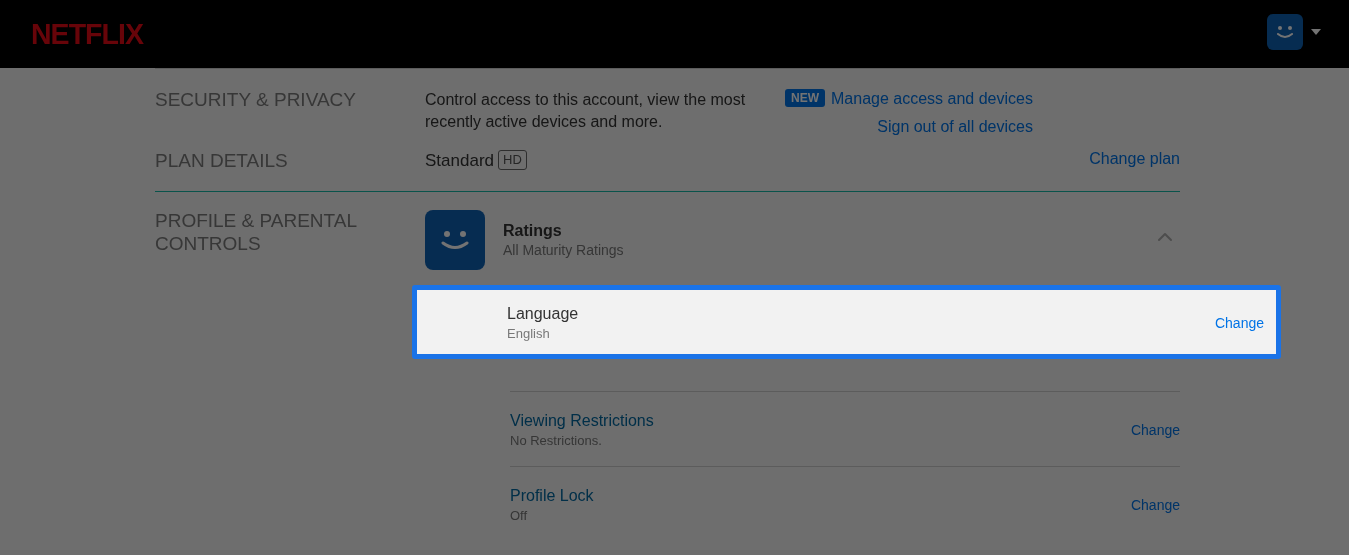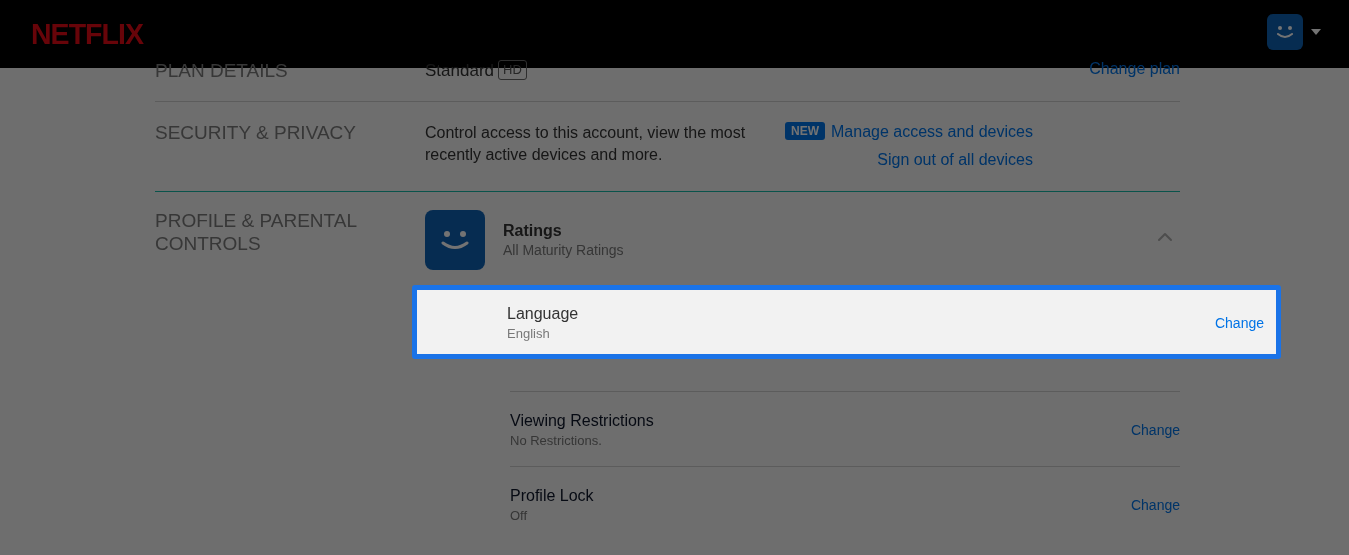--- a/index.html
+++ b/index.html
@@ -135,21 +135,21 @@
 
   .profile-rows { margin-left: 85px; }
   .prow {
     border-bottom: 1px solid #ccc;
     padding: 20px 0 18px 0;
     display: flex;
     align-items: flex-start;
   }
   .prow.last { border-bottom: none; padding-bottom: 6px; }
   .prow .pl { flex: 1; }
-  .prow .pl .t { color: #0f172a; font-size: 16px; }
+  .prow .pl .t { color: #0369a1; font-size: 16px; }
   .prow .pl .s { color: #787878; font-size: 13px; margin-top: 3px; }
   .prow .pr { color: #0073e6; font-size: 14px; cursor: pointer; align-self: center; }
 
   
   .highlight-wrap {
     margin-left: -95px; 
     padding: 5px;
     background: #1a73e8;
     border-radius: 3px;
     margin-top: 18px;
@@ -192,38 +192,38 @@
             <circle cx="17" cy="4" r="2" fill="#fff"></circle>
           <path d="M5 10 Q12 16 19 10" stroke="#fff" stroke-width="2" fill="none" stroke-linecap="round"></path>
         </svg>
       </div>
       <div class="caret"></div>
     </div>
   </div>
 
   <div class="content">
 
-    <div class="section plan-section">
-      <div class="sec-left">PLAN DETAILS</div>
-      <div class="sec-mid">
-        <span class="plan-word">Standard</span><span class="badge-hd">HD</span>
-      </div>
-      <div class="sec-right">
-        <span class="link">Change plan</span>
-      </div>
-    </div>
-
     <div class="section">
       <div class="sec-left">SECURITY &amp; PRIVACY</div>
       <div class="sec-mid" style="max-width:360px;">Control access to this account, view the most recently active devices and more.</div>
       <div class="sec-right">
         <span class="link">
           <span class="badge-new">NEW</span><span>Manage access and devices</span>
         </span>
         <span class="link">Sign out of all devices</span>
+      </div>
+    </div>
+
+    <div class="section plan-section">
+      <div class="sec-left">PLAN DETAILS</div>
+      <div class="sec-mid">
+        <span class="plan-word">Standard</span><span class="badge-hd">HD</span>
+      </div>
+      <div class="sec-right">
+        <span class="link">Change plan</span>
       </div>
     </div>
 
     <div class="profile-section">
       <div class="sec-left" style="width:270px;">PROFILE &amp; PARENTAL CONTROLS</div>
       <div class="profile-right">
         <div class="profile-header">
           <div class="profile-avatar-lg">
             <svg viewBox="0 0 40 24">
               <circle cx="12" cy="6" r="3" fill="#fff"></circle>

